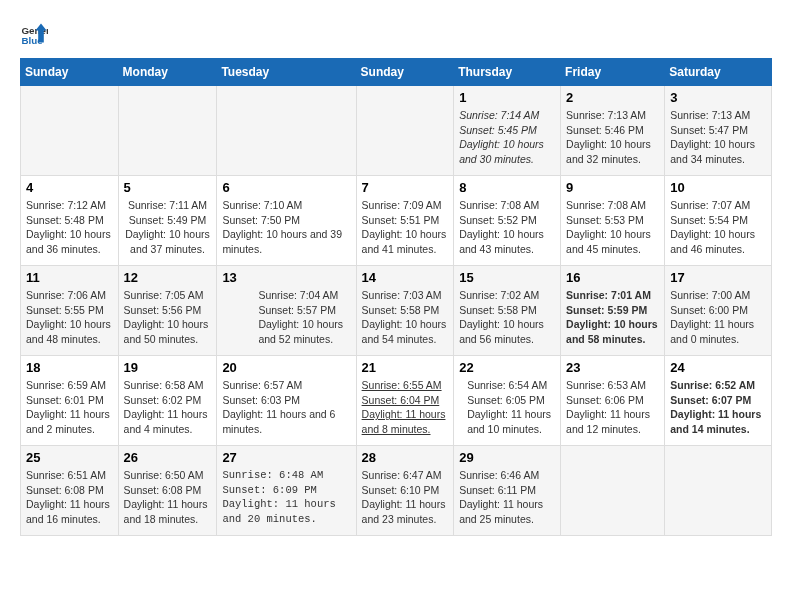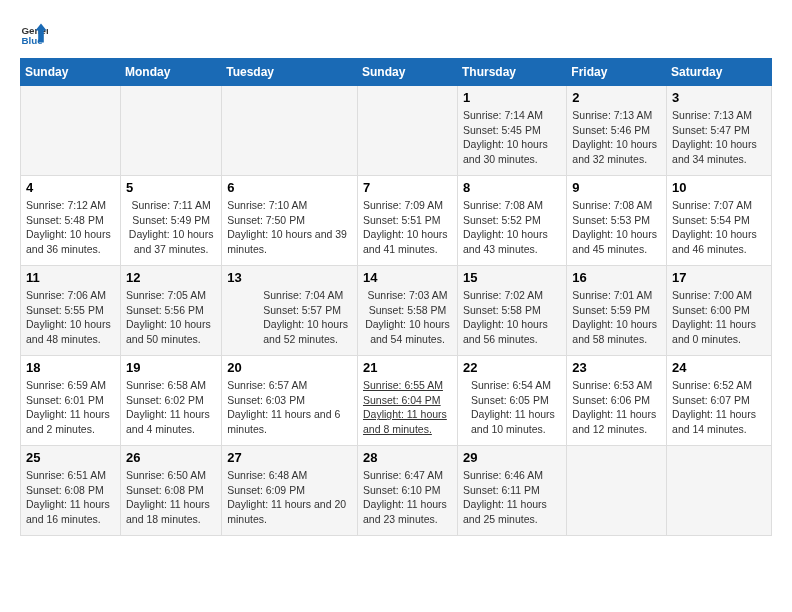--- a/index.html
+++ b/index.html
@@ -129,21 +129,21 @@
       </tr>
   </thead>
   <tbody id="calendar-body">
   <tr>
         <td class="empty-cell"></td>
         <td class="empty-cell"></td>
         <td class="empty-cell"></td>
         <td class="empty-cell"></td>
         <td>
           <span class="day-num">1</span>
-          <div class="day-info" style="white-space: pre-line;">Sunrise: 7:14 AM
+          <div class="day-info" style="white-space: pre-line; font-style: italic;">Sunrise: 7:14 AM
 Sunset: 5:45 PM
 Daylight: 10 hours and 30 minutes.</div>
         </td>
         <td>
           <span class="day-num">2</span>
           <div class="day-info" style="white-space: pre-line;">Sunrise: 7:13 AM
 Sunset: 5:46 PM
 Daylight: 10 hours and 32 minutes.</div>
         </td>
         <td>
@@ -211,33 +211,33 @@
 Daylight: 10 hours and 50 minutes.</div>
         </td>
         <td>
           <span class="day-num">13</span>
           <div class="day-info" style="white-space: pre-line; margin-left: 36px;">Sunrise: 7:04 AM
 Sunset: 5:57 PM
 Daylight: 10 hours and 52 minutes.</div>
         </td>
         <td>
           <span class="day-num">14</span>
-          <div class="day-info" style="white-space: pre-line; text-align: center;">Sunrise: 7:03 AM
+          <div class="day-info" style="white-space: pre-line;">Sunrise: 7:03 AM
 Sunset: 5:58 PM
 Daylight: 10 hours and 54 minutes.</div>
         </td>
         <td>
           <span class="day-num">15</span>
           <div class="day-info" style="white-space: pre-line;">Sunrise: 7:02 AM
 Sunset: 5:58 PM
 Daylight: 10 hours and 56 minutes.</div>
         </td>
         <td>
           <span class="day-num">16</span>
-          <div class="day-info" style="white-space: pre-line;">Sunrise: 7:01 AM
+          <div class="day-info" style="white-space: pre-line; font-weight: bold;">Sunrise: 7:01 AM
 Sunset: 5:59 PM
 Daylight: 10 hours and 58 minutes.</div>
         </td>
         <td>
           <span class="day-num">17</span>
           <div class="day-info" style="white-space: pre-line;">Sunrise: 7:00 AM
 Sunset: 6:00 PM
 Daylight: 11 hours and 0 minutes.</div>
         </td>
       </tr>
@@ -273,41 +273,41 @@
 Daylight: 11 hours and 10 minutes.</div>
         </td>
         <td>
           <span class="day-num">23</span>
           <div class="day-info" style="white-space: pre-line;">Sunrise: 6:53 AM
 Sunset: 6:06 PM
 Daylight: 11 hours and 12 minutes.</div>
         </td>
         <td>
           <span class="day-num">24</span>
-          <div class="day-info" style="white-space: pre-line;">Sunrise: 6:52 AM
+          <div class="day-info" style="white-space: pre-line; font-weight: bold;">Sunrise: 6:52 AM
 Sunset: 6:07 PM
 Daylight: 11 hours and 14 minutes.</div>
         </td>
       </tr>
       <tr>
         <td>
           <span class="day-num">25</span>
           <div class="day-info" style="white-space: pre-line;">Sunrise: 6:51 AM
 Sunset: 6:08 PM
 Daylight: 11 hours and 16 minutes.</div>
         </td>
         <td>
           <span class="day-num">26</span>
           <div class="day-info" style="white-space: pre-line;">Sunrise: 6:50 AM
 Sunset: 6:08 PM
 Daylight: 11 hours and 18 minutes.</div>
         </td>
         <td>
           <span class="day-num">27</span>
-          <div class="day-info" style="white-space: pre-line;">Sunrise: 6:48 AM
+          <div class="day-info" style="white-space: pre-line; font-family: Liberation Mono, monospace;">Sunrise: 6:48 AM
 Sunset: 6:09 PM
 Daylight: 11 hours and 20 minutes.</div>
         </td>
         <td>
           <span class="day-num">28</span>
           <div class="day-info" style="white-space: pre-line;">Sunrise: 6:47 AM
 Sunset: 6:10 PM
 Daylight: 11 hours and 23 minutes.</div>
         </td>
         <td>

